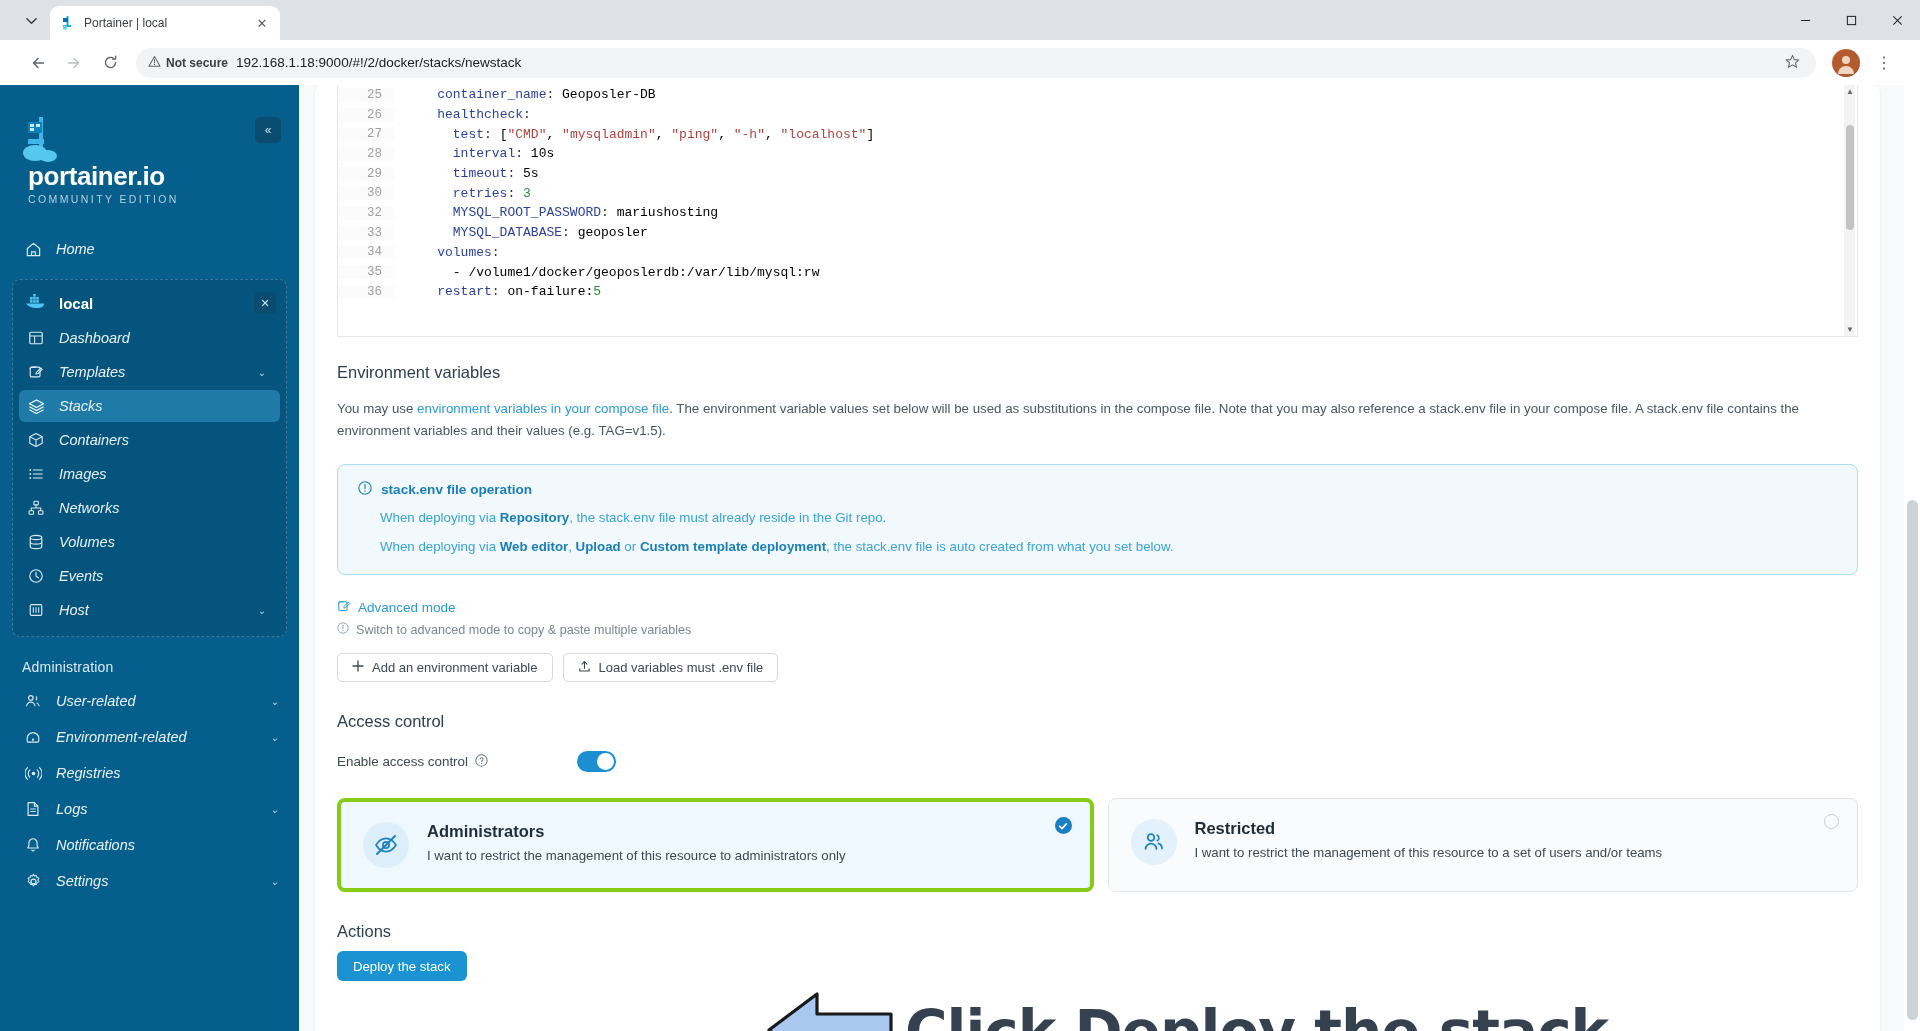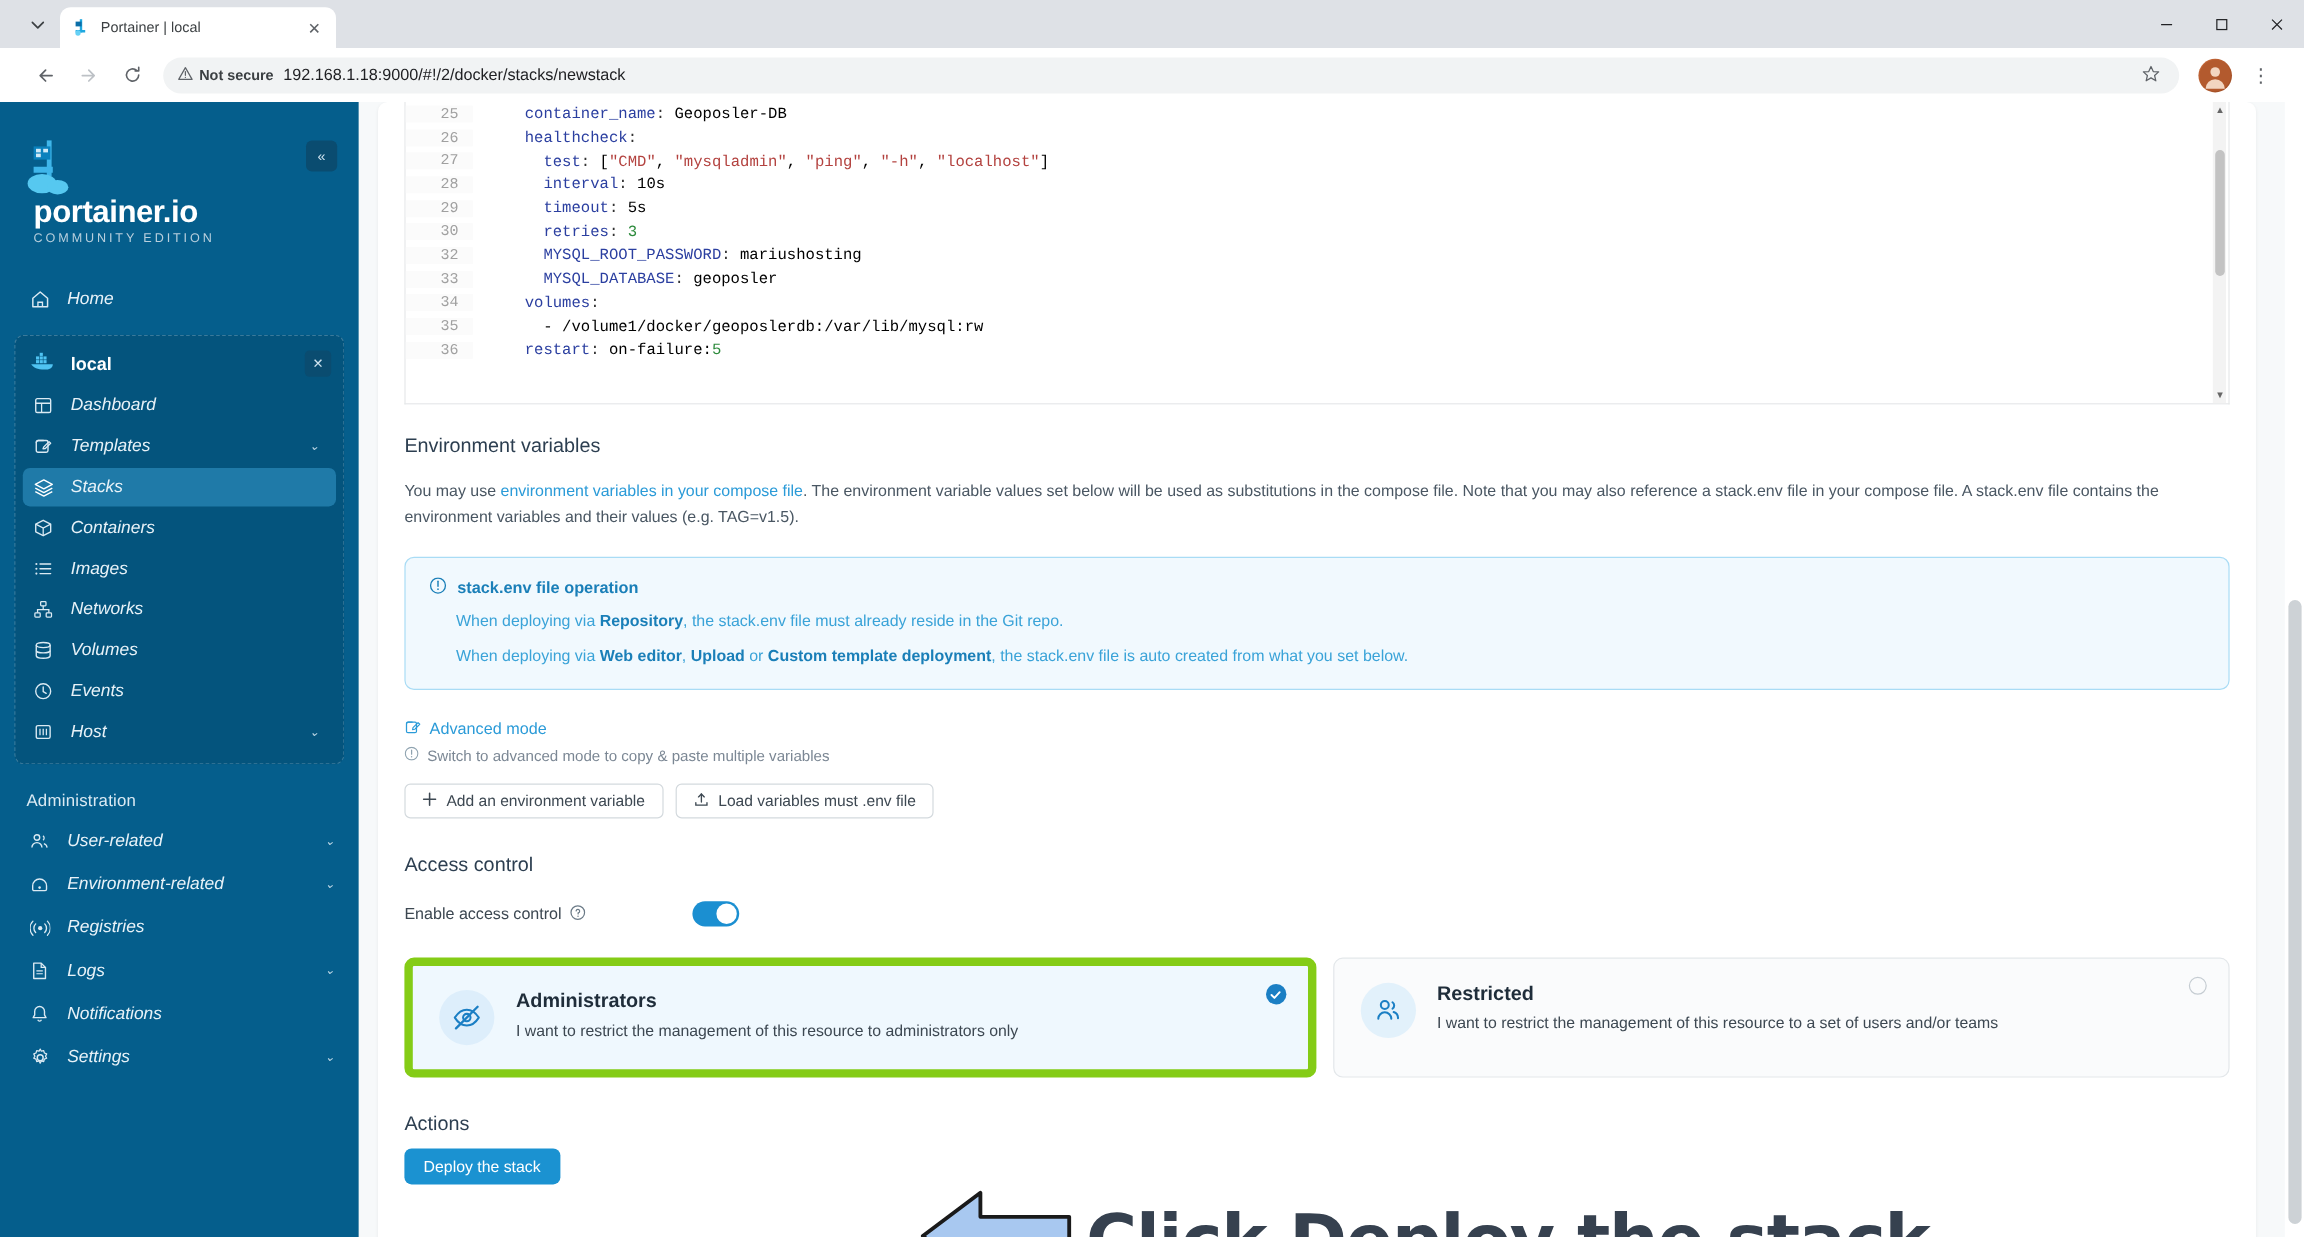--- a/index.html
+++ b/index.html
@@ -180,21 +180,21 @@
   .switch .knob {
     position: absolute; right: 2px; top: 2px; width: 17px; height: 17px;
     background: #fff; border-radius: 50%;
   }
 
   .cards-row { display: flex; gap: 14px; margin: 26px 22px 0 22px; }
   .acl-card {
     flex: 1; border-radius: 8px; padding: 20px 22px; display: flex;
     gap: 18px; align-items: flex-start; position: relative; min-height: 90px;
   }
-  .acl-card.selected { background: #eff8fe; border: 7px solid #84cc16; }
+  .acl-card.selected { background: #eff8fe; border: 4px solid #84cc16; }
   .acl-card.unselected { background: #fafbfc; border: 1px solid #e3e7ea; }
   .acl-icon {
     width: 46px; height: 46px; border-radius: 50%; background: #ddeefb;
     display: flex; align-items: center; justify-content: center; flex: 0 0 46px;
   }
   .acl-card.unselected .acl-icon { background: #e2f1fb; }
   .acl-title { font-size: 16.5px; font-weight: bold; color: #1f2d3a; }
   .acl-sub { font-size: 13.2px; color: #3d4852; margin-top: 7px; }
   .acl-check {
     position: absolute; top: 15px; right: 18px; width: 17px; height: 17px;

